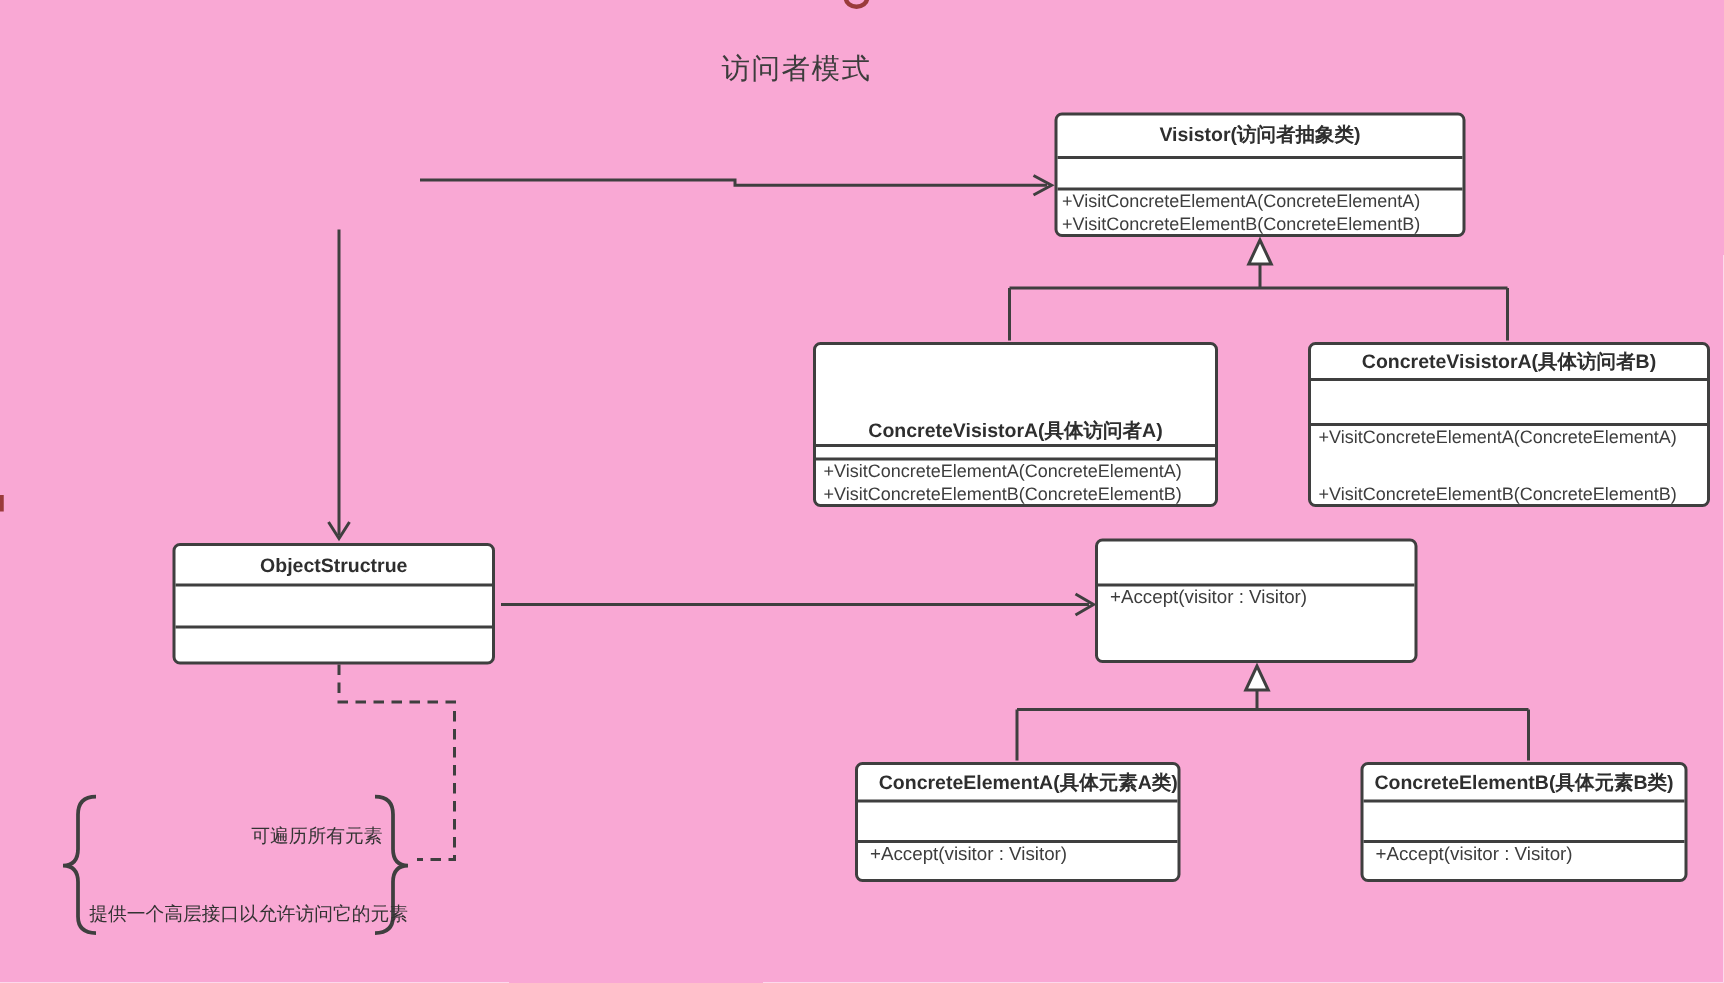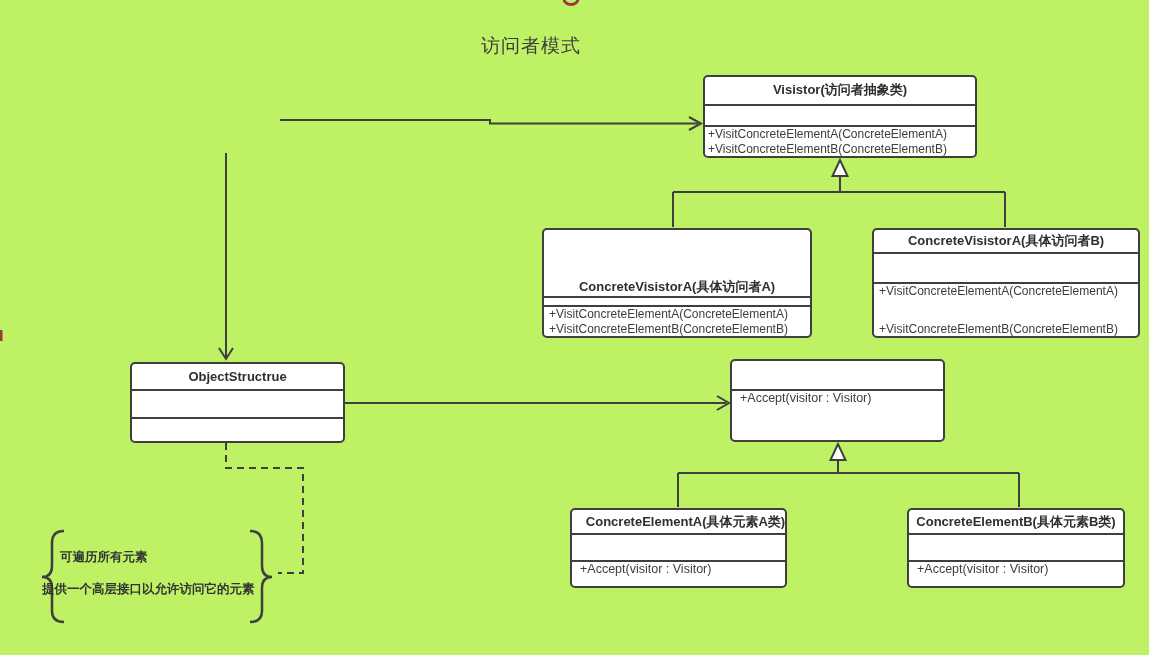--- a/index.html
+++ b/index.html
@@ -1,20 +1,20 @@
 <!DOCTYPE html>
 <html><head>
 <meta charset="utf-8">
 <style>
   * { margin:0; padding:0; box-sizing:border-box; }
   html,body { background:#ffffff; }
   body { font-family:"Liberation Sans","DejaVu Sans",sans-serif; }
   .canvas {
     position:relative; width:1149px; height:655px;
-    background:#bef264; overflow:hidden;
+    background:#f9a8d4; overflow:hidden;
   }
   .svg-layer { position:absolute; left:0; top:0; width:1149px; height:655px; }
   .diagram-title {
     position:absolute; left:431px; top:33px; width:200px;
     text-align:center; font-size:19px; color:#3c3c3c; letter-spacing:1px;
   }
   .uml-box {
     position:absolute; display:flex; flex-direction:column;
     border:2px solid #3f3f3f; border-radius:5px; background:#ffffff;
   }
@@ -24,22 +24,22 @@
   }
   .sep { border-bottom:2px solid #3f3f3f; }
   .uml-attrs { }
   .uml-methods {
     font-size:12px; color:#3d3d3d; white-space:nowrap;
     display:flex; flex-direction:column; justify-content:space-between;
   }
   .uml-methods .m-line { line-height:14.5px; }
   .center-single { align-items:center; justify-content:center; display:flex; flex:1; }
   .note-text {
-    position:absolute; text-align:left; color:#333333; font-size:12.5px;
-    white-space:nowrap; font-weight:700;
+    position:absolute; text-align:right; color:#333333; font-size:12.5px;
+    white-space:nowrap; font-weight:400;
   }
 </style>
 </head>
 <body>
 
 <div class="canvas">
 
   <svg class="svg-layer" viewBox="0 0 1149 655" fill="none" stroke="#3f3f3f" stroke-width="2">
 
     <ellipse cx="571" cy="-1" rx="7" ry="5.5" stroke="#9a3b3b" stroke-width="3"></ellipse>
@@ -90,21 +90,21 @@
 
   <div class="uml-box" style="left:872px; top:228px; width:268px; height:110px;">
     <div class="uml-title sep" style="height:24px;">ConcreteVisistorA(具体访问者B)</div>
     <div class="uml-attrs sep" style="height:30px;"></div>
     <div class="uml-methods" style="flex:1; padding-left:5px;">
       <div class="m-line">+VisitConcreteElementA(ConcreteElementA)</div>
       <div class="m-line">+VisitConcreteElementB(ConcreteElementB)</div>
     </div>
   </div>
 
-  <div class="uml-box" style="left:130px; top:362px; width:215px; height:81px;">
+  <div class="uml-box" style="left:115px; top:362px; width:215px; height:81px;">
     <div class="uml-title sep" style="height:27px;">ObjectStructrue</div>
     <div class="uml-attrs sep" style="height:28px;"></div>
     <div class="uml-methods" style="flex:1;"></div>
   </div>
 
   <div class="uml-box" style="left:730px; top:359px; width:215px; height:83px;">
     <div class="uml-attrs sep" style="height:30px;"></div>
     <div class="uml-methods" style="flex:1; padding-left:8px; font-size:12.5px;">
       <div class="m-line">+Accept(visitor : Visitor)</div>
     </div>
@@ -121,16 +121,16 @@
   <div class="uml-box" style="left:907px; top:508px; width:218px; height:80px;">
     <div class="uml-title sep" style="height:25px;">ConcreteElementB(具体元素B类)</div>
     <div class="uml-attrs sep" style="height:27px;"></div>
     <div class="uml-methods" style="flex:1; padding-left:8px; font-size:12.5px;">
       <div class="m-line">+Accept(visitor : Visitor)</div>
     </div>
   </div>
 
   <div>
     <div class="note-text" style="left:60px; top:549px; width:195px;">可遍历所有元素</div>
-    <div class="note-text" style="left:42px; top:581px; width:230px;">提供一个高层接口以允许访问它的元素</div>
+    <div class="note-text" style="left:42px; top:601px; width:230px;">提供一个高层接口以允许访问它的元素</div>
   </div>
 
 </div>
 
 </body></html>

